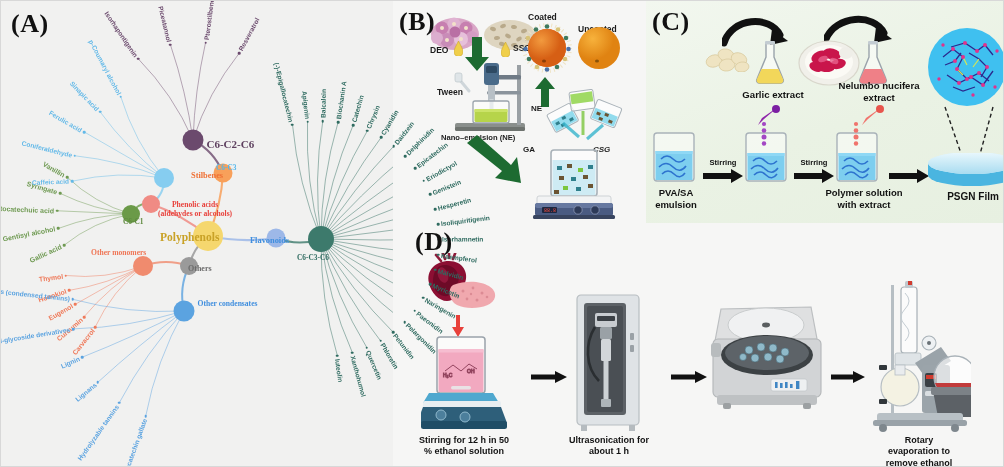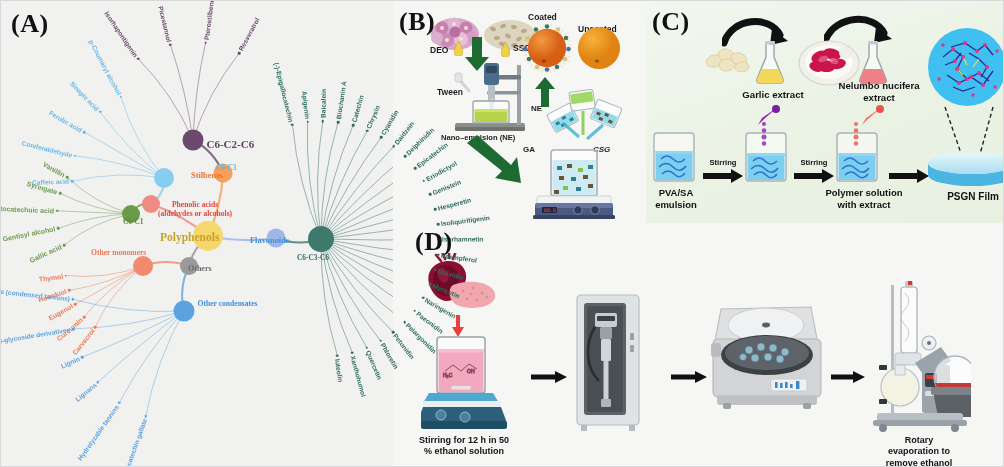--- a/index.html
+++ b/index.html
@@ -658,20 +658,24 @@
       <rect x="20" y="20" width="22" height="14" rx="2" fill="#c8ccd0"></rect>
       <rect x="22" y="23" width="18" height="5" rx="1" fill="#3b4045"></rect>
       <rect x="25" y="34" width="12" height="12" rx="1.5" fill="#9aa1a6"></rect>
       <rect x="26" y="46" width="10" height="22" rx="1.5" fill="#d2d6d9"></rect>
       <rect x="28.5" y="68" width="5" height="40" fill="#cdd2d5"></rect>
       <rect x="26" y="106" width="10" height="8" rx="1" fill="#aeb5b9"></rect>
       <path d="M20 34 C10 50 10 74 24 88" stroke="#2a2e31" stroke-width="2.6" fill="none"></path>
       <rect x="6" y="132" width="6" height="6" fill="#b5bbbf"></rect>
       <rect x="54" y="132" width="6" height="6" fill="#b5bbbf"></rect>
     </svg>
+    <div class="cap" style="left:166px;top:212px;width:100px;font-size:9px;">
+      <div>Ultrasonication for</div>
+      <div>about 1 h</div>
+    </div>
 
     <svg class="arrowK" style="left:278px;top:148px;" width="36" height="12">
       <path d="M0 3.5 H24 V0 L36 6 L24 12 V8.5 H0 Z" fill="#111"></path>
     </svg>
 
     <svg class="obj" style="left:318px;top:78px;" width="114" height="132">
       <path d="M4 40 L10 8 L100 6 L106 38 Z" fill="#dfe0e1" stroke="#bcbfc1" stroke-width="1.2"></path>
       <ellipse cx="55" cy="24" rx="38" ry="17" fill="#f0f1f2" stroke="#c9cccd" stroke-width="1"></ellipse>
       <ellipse cx="55" cy="24" rx="4" ry="2.4" fill="#5a5e60"></ellipse>
       <rect x="2" y="38" width="108" height="58" rx="5" fill="#d2d4d6" stroke="#b3b6b8" stroke-width="1.1"></rect>

